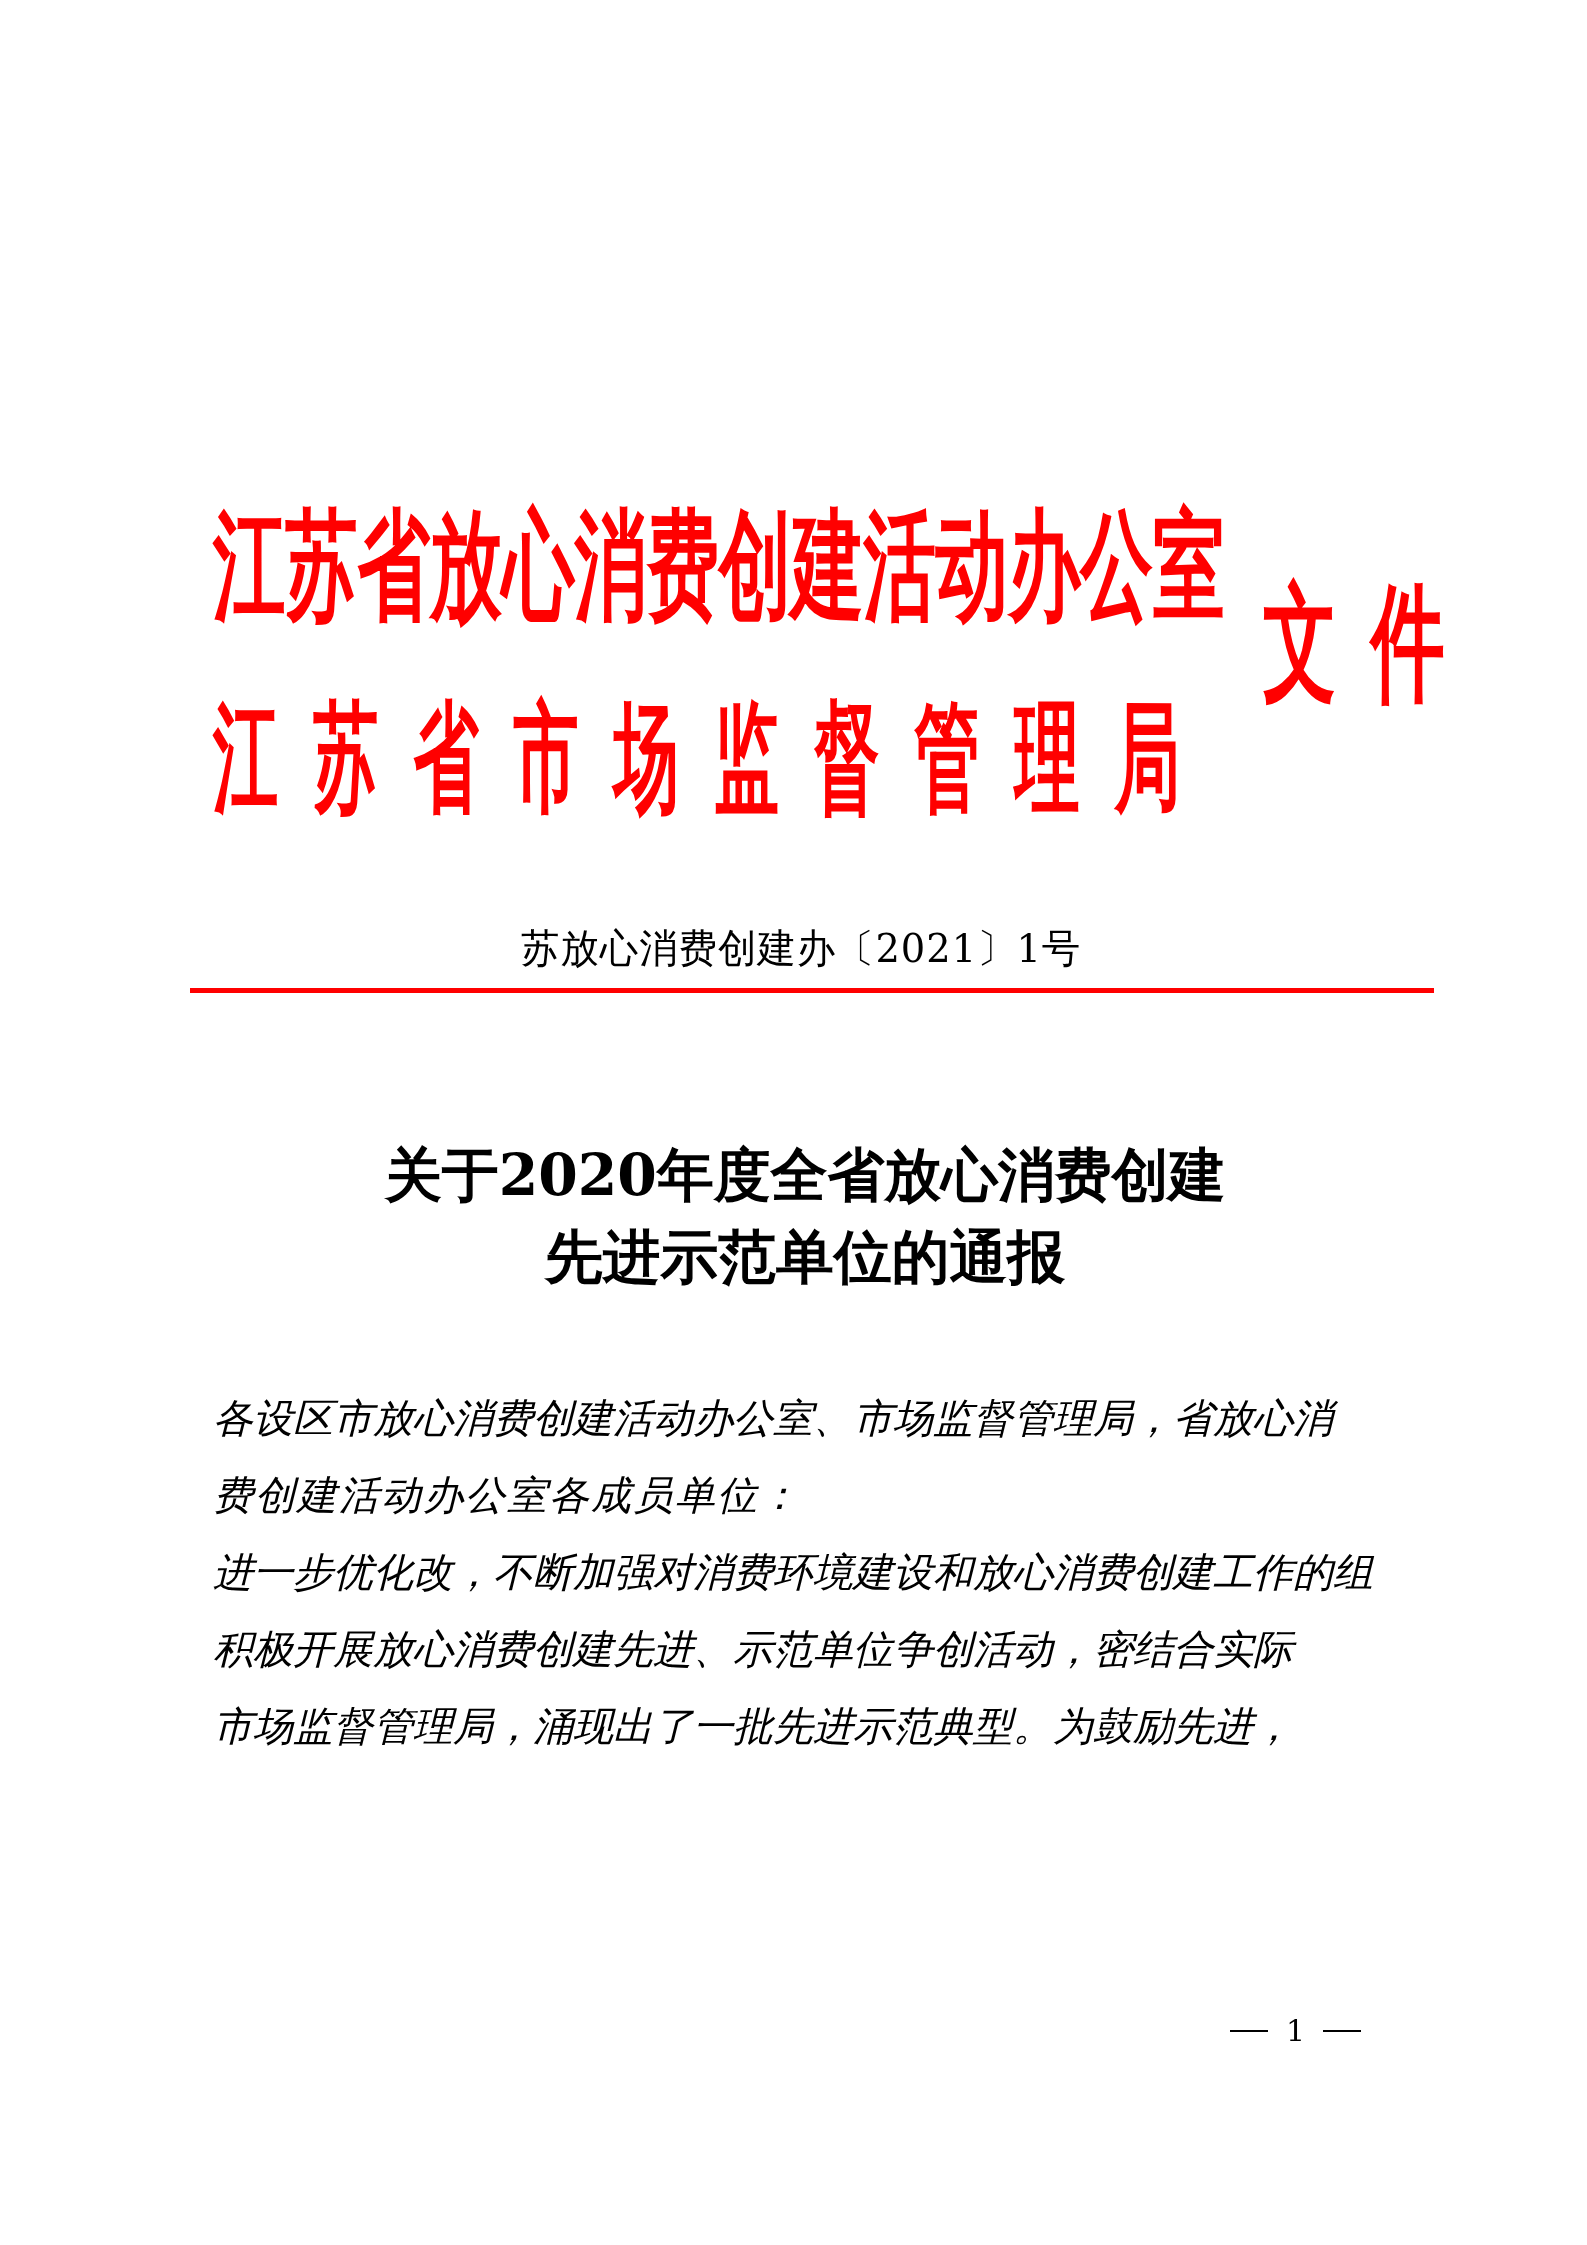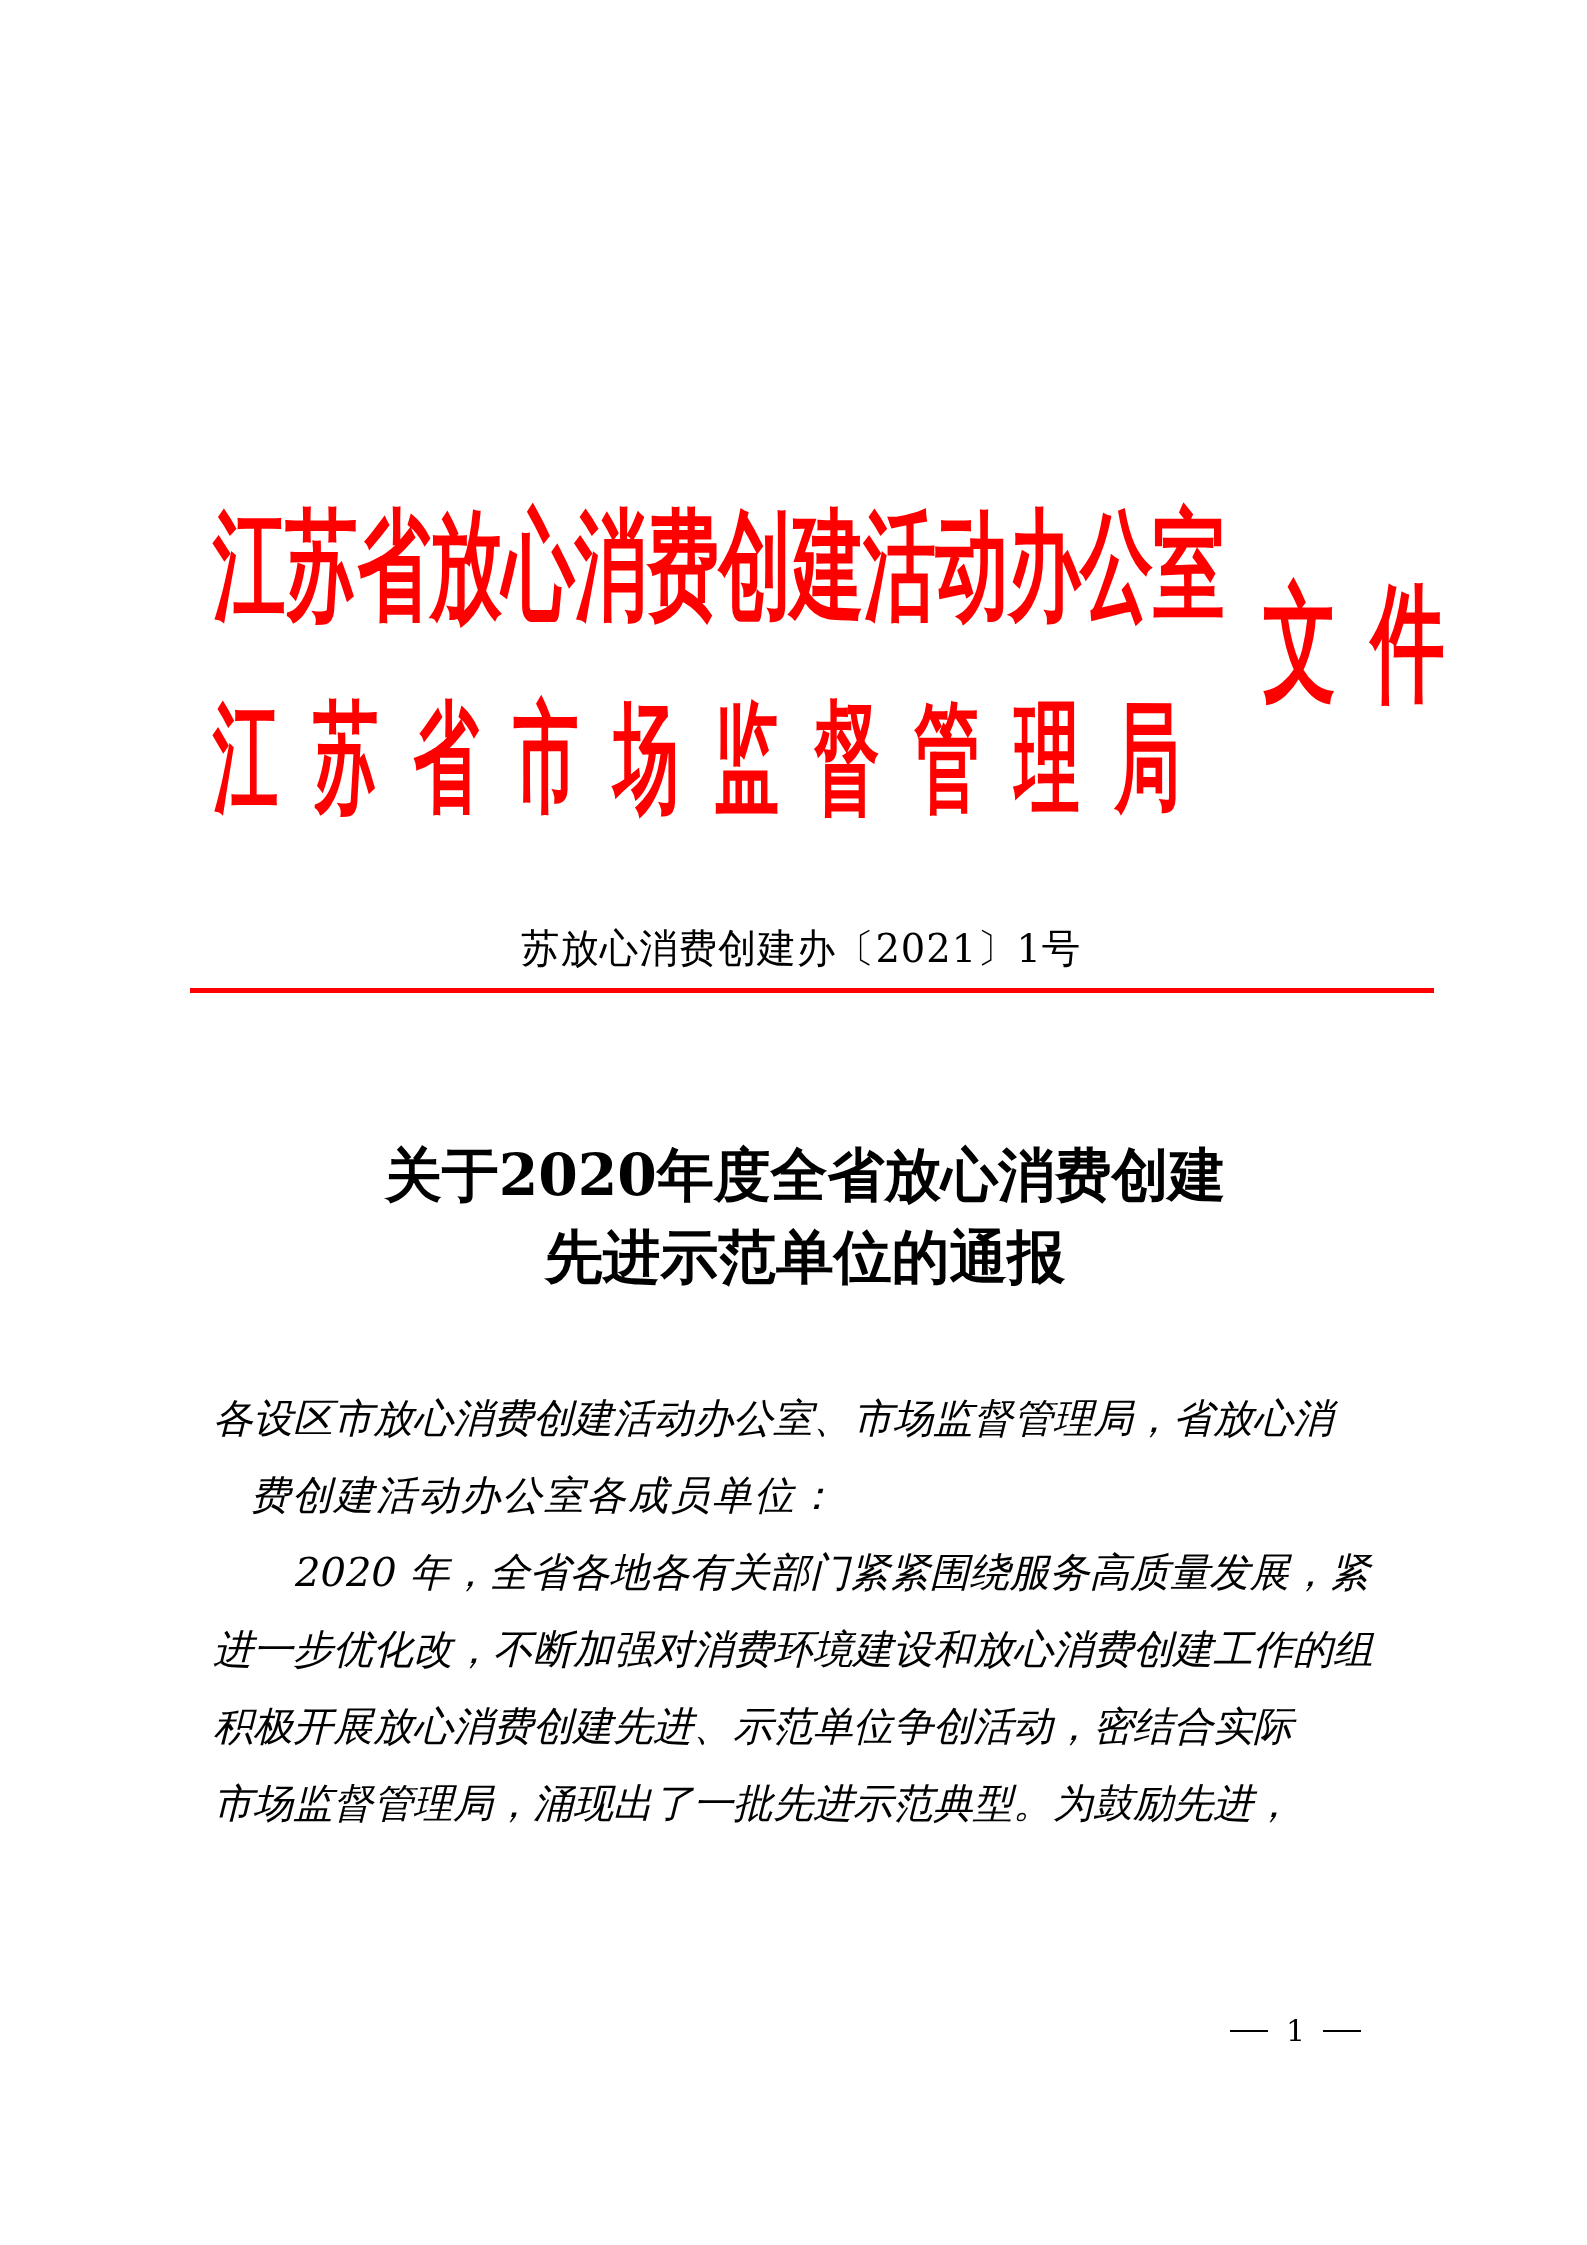--- a/index.html
+++ b/index.html
@@ -119,22 +119,21 @@
 <div class="abs masthead-line" id="mast-suffix" style="transform: scaleX(0.574468);">文件</div>
 
 <div class="abs" id="doc-number" style="transform: scaleX(0.960549);">苏放心消费创建办〔2021〕1号</div>
 <div class="abs" id="red-rule"></div>
 
 <div class="abs heading-line" id="heading1" style="transform: scaleX(0.980163);">关于2020年度全省放心消费创建</div>
 <div class="abs heading-line" id="heading2" style="transform: scaleX(0.996169);">先进示范单位的通报</div>
 
 <div class="abs" id="body">
   <span class="body-line" style="letter-spacing: 0px;">各设区市放心消费创建活动办公室、市场监督管理局，省放心消</span>
-  <span class="body-line" style="letter-spacing: 2px; margin-left: 37px;">费创建活动办公室各成员单位：</span>
-  <span class="body-line indent" style="letter-spacing: 0px;">2020 年，全省各地各有关部门紧紧围绕服务高质量发展，紧</span>
+  <span class="body-line" style="letter-spacing: 2px;">费创建活动办公室各成员单位：</span>
   <span class="body-line" style="letter-spacing: 0px;">进一步优化改，不断加强对消费环境建设和放心消费创建工作的组</span>
   <span class="body-line" style="letter-spacing: 0px;">积极开展放心消费创建先进、示范单位争创活动，密结合实际</span>
   <span class="body-line" style="letter-spacing: 0px;">市场监督管理局，涌现出了一批先进示范典型。为鼓励先进，</span>
 </div>
 
 <div class="abs" id="page-number">
   <span class="dash"></span>
   <span>1</span>
   <span class="dash"></span>
 </div>

